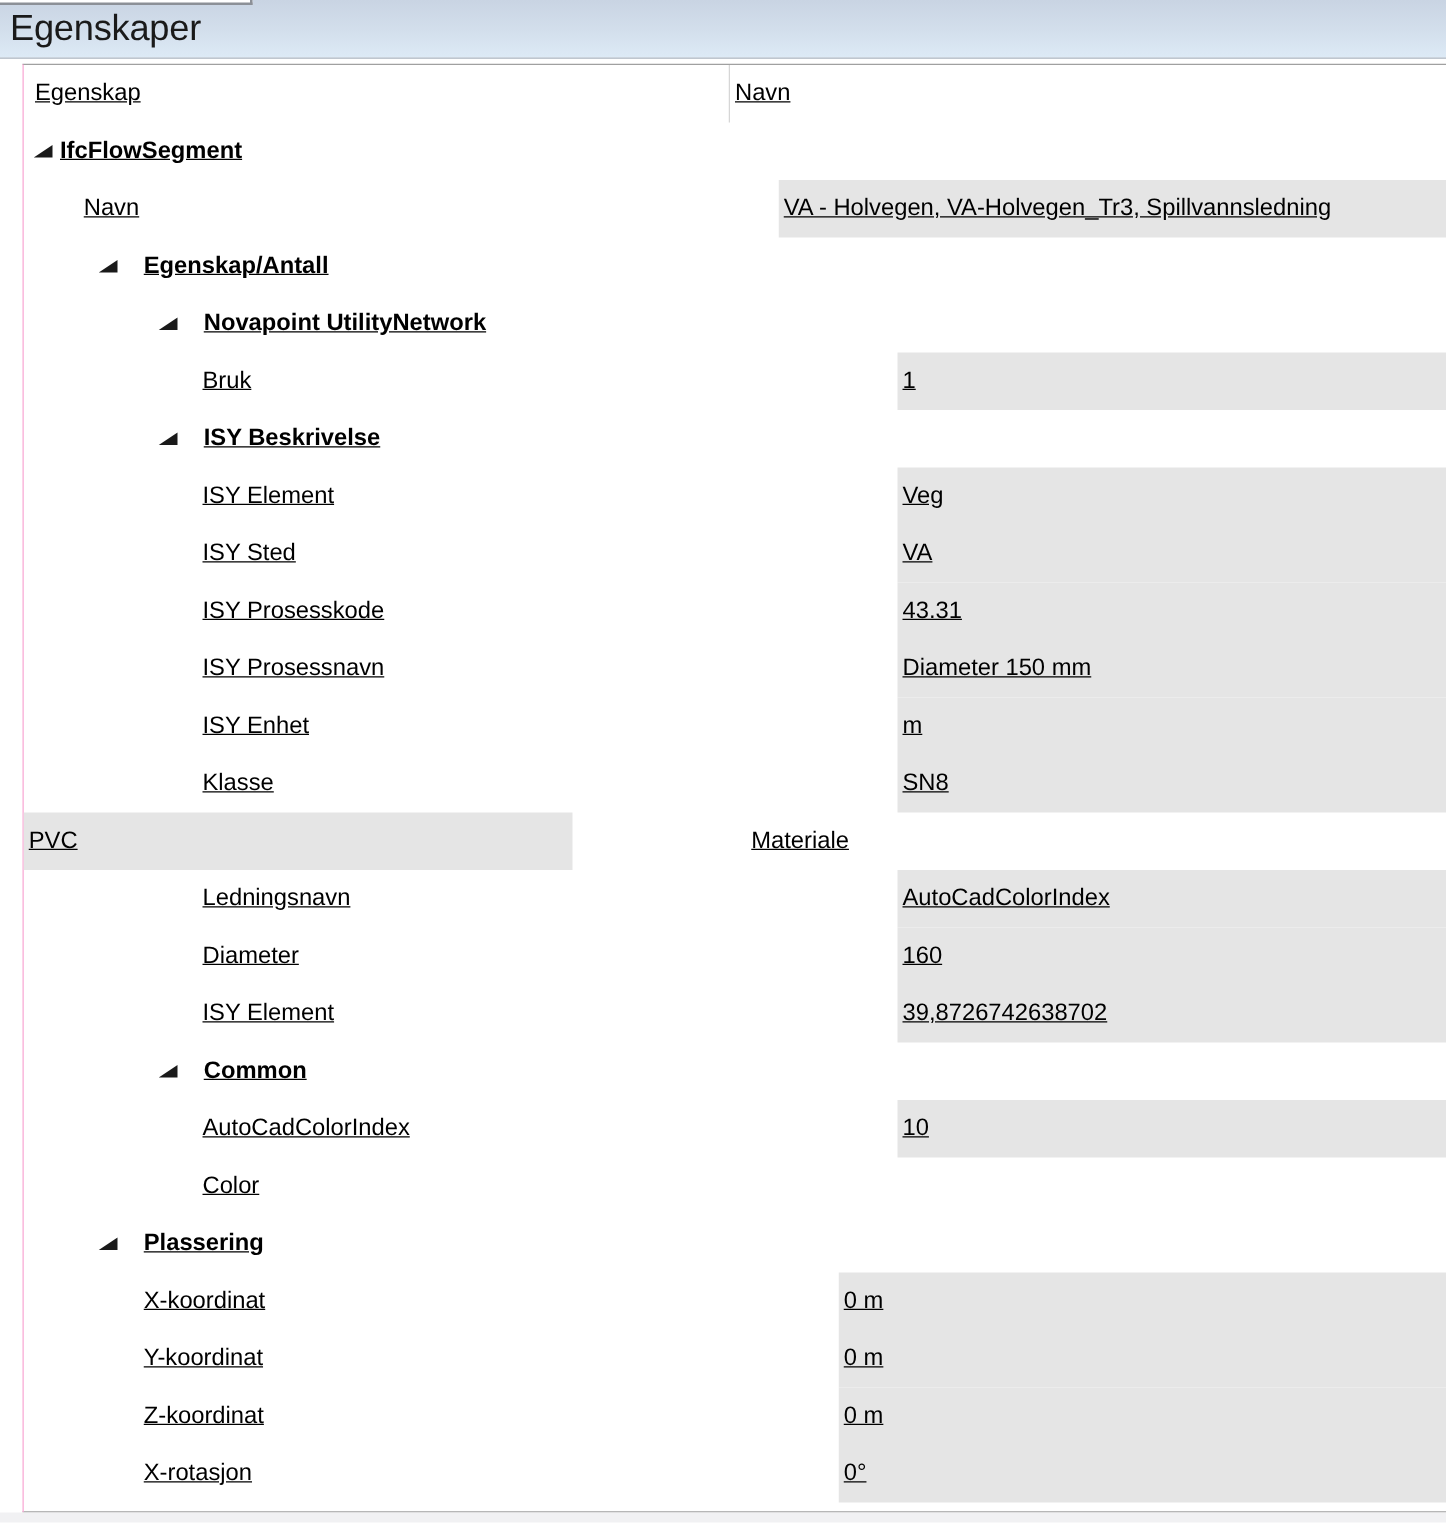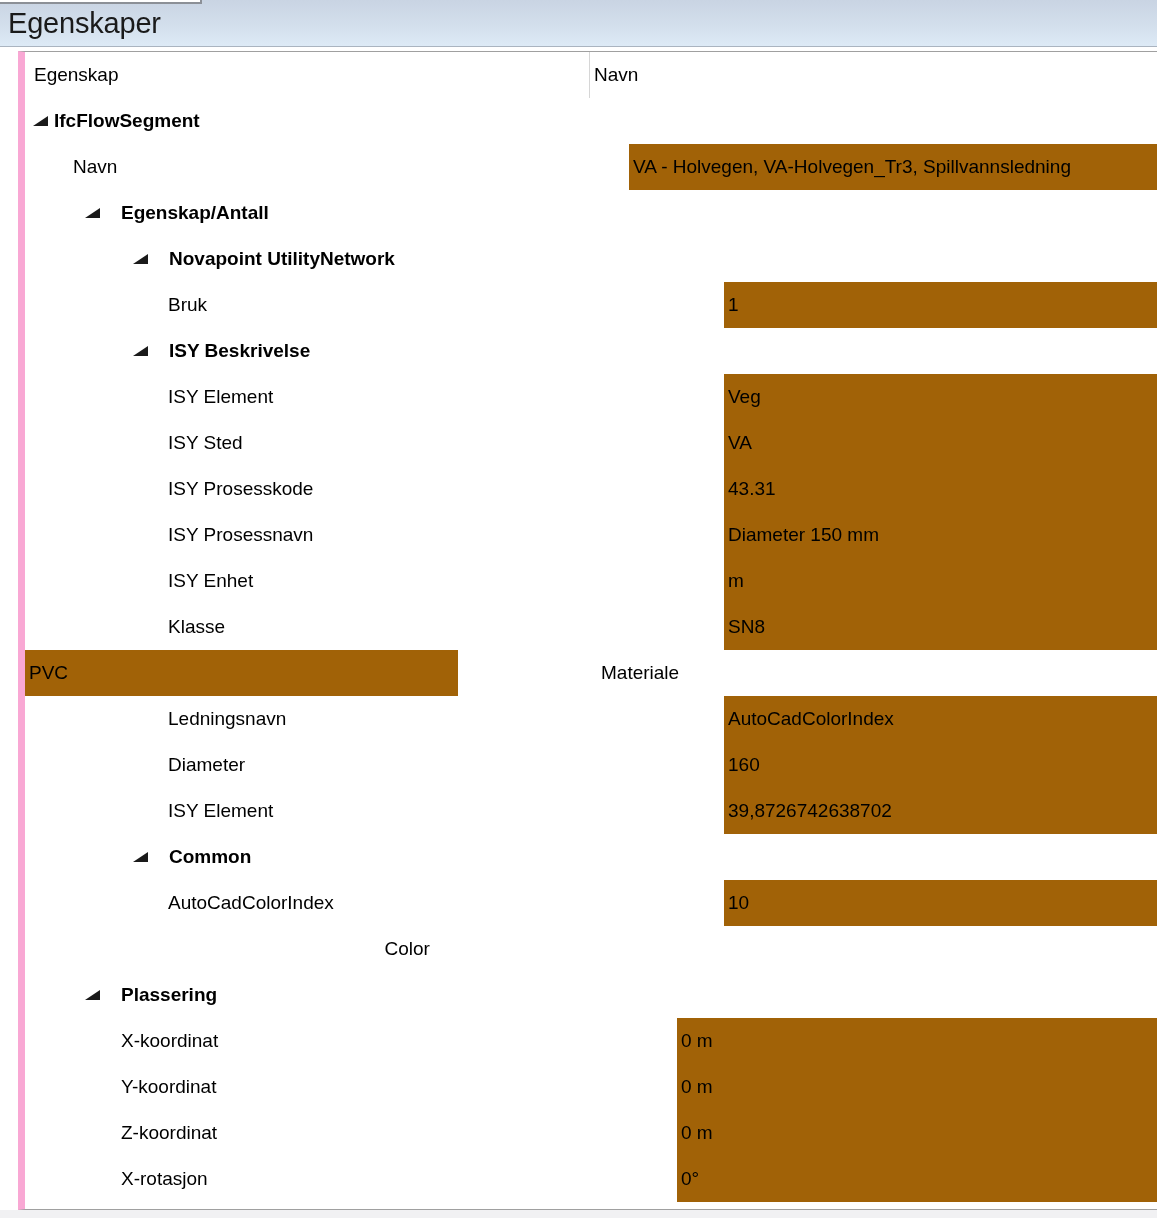--- a/index.html
+++ b/index.html
@@ -24,44 +24,45 @@
     border-bottom:1px solid #aab4c0;
     display:flex;align-items:center;
     z-index:2;
   }
   .title-bar .title{
     padding-left:8px;font-size:29px;letter-spacing:-0.2px;color:#1a1a1a;
   }
   
   .panel{
     position:absolute;left:18px;top:51px;right:0;
-    border-left:7px solid #f9a8d4;
+    border-left:1px solid #f9a8d4;
     border-top:1px solid #a0a0a0;
     border-bottom:1px solid #a0a0a0;
     background:#ffffff;
     padding-bottom:7px;
+    text-decoration:underline;
   }
   .below-panel{
     position:absolute;left:0;right:0;top:1210px;bottom:0;background:#f1f1f3;
   }
   .grid-header{display:flex;height:46px;align-items:center;}
   .grid-header .h-prop{
     width:555px;flex:0 0 555px;padding-left:9px;font-size:19px;
     display:flex;align-items:center;height:100%;
   }
   .grid-header .h-value{
     flex:1;padding-left:4px;font-size:19px;
     border-left:1px solid #d6d6d6;
     display:flex;align-items:center;height:100%;
   }
-  .row{display:flex;height:46px;justify-content:center;}
+  .row{display:flex;height:46px;}
   .cell{display:flex;align-items:center;height:100%;}
   .prop-cell{width:556px;flex:0 0 556px;font-size:19px;white-space:nowrap;overflow:hidden;}
   .value-cell{flex:1;font-size:19px;padding-left:4px;white-space:nowrap;overflow:hidden;}
-  .value-cell.filled{background:#a16207;}
+  .value-cell.filled{background:#e5e5e5;}
   .row.group .prop-cell{font-weight:700;}
   .expander{
     flex:0 0 18px;width:18px;height:12px;display:inline-flex;
     align-items:flex-end;justify-content:flex-start;cursor:default;
   }
   .expander svg{display:block;}
   
   .row.g0 .prop-cell{padding-left:6px;}  .row.g0 .label{margin-left:5px;}
   .row.g1 .prop-cell{padding-left:58px;} .row.g1 .label{margin-left:20px;}
   .row.g2 .prop-cell{padding-left:106px;}.row.g2 .label{margin-left:20px;}

